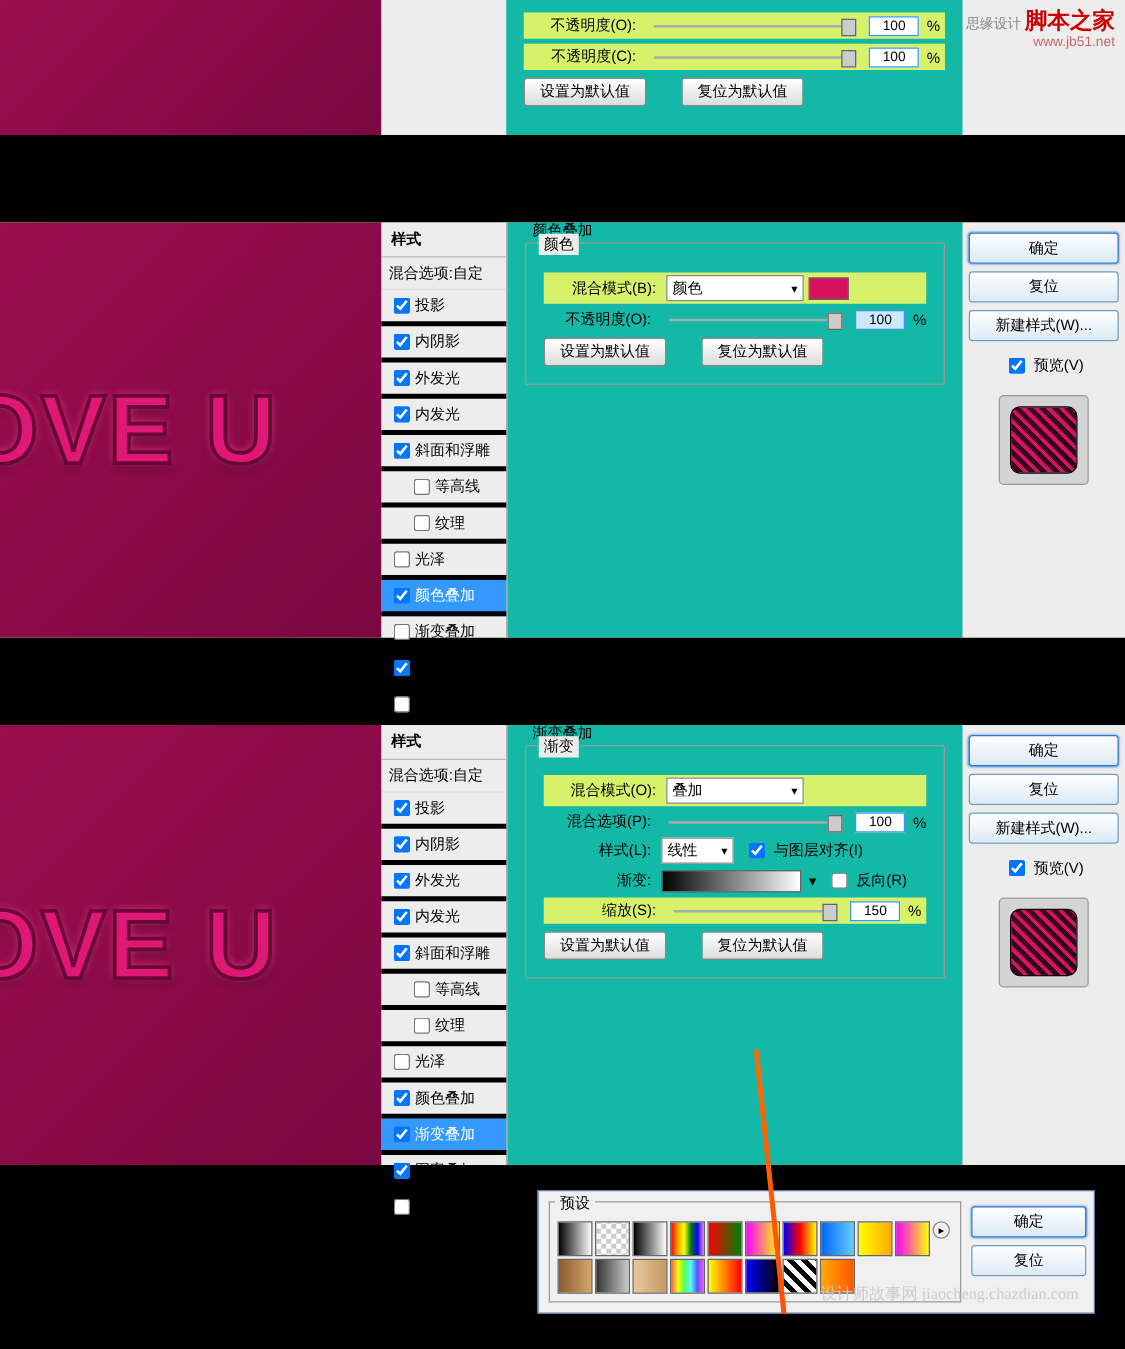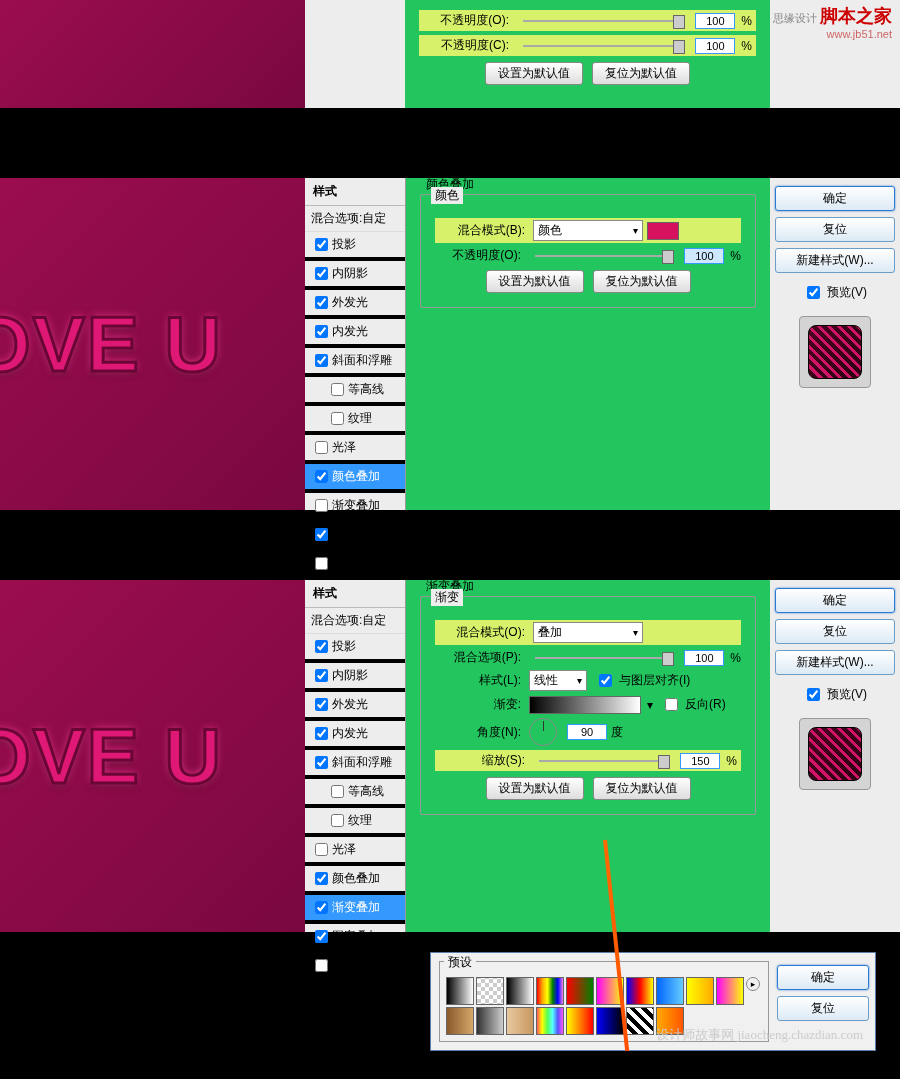--- a/index.html
+++ b/index.html
@@ -6,34 +6,34 @@
 .block{display:flex;background:#f0f0f0;margin-bottom:70px}
 .preview{width:305px;background:linear-gradient(135deg,#9b0d4e,#7a0840);position:relative;overflow:hidden}
 .preview-text{position:absolute;left:-30px;top:50%;transform:translateY(-50%);font-size:78px;font-weight:900;font-family:Arial Black,sans-serif;color:#e01875;text-shadow:0 0 8px #ff3d9a,0 3px 6px rgba(0,0,0,.6);letter-spacing:2px;-webkit-text-stroke:3px #6a0636;white-space:nowrap}
 .styles-panel{width:100px;background:#ededed;border-right:1px solid #999;display:flex;flex-direction:column}
 .styles-header{padding:5px 8px;border-bottom:1px solid #bbb;font-weight:bold}
 .blend-opts{padding:4px 6px;border-bottom:1px solid #ddd}
 .style-item{display:flex;align-items:center;padding:3px 6px;border-bottom:4px solid #000000}
 .style-item.indent{padding-left:22px}
 .style-item input{margin-right:4px}
 .style-item.selected{background:#3399ff;color:#fff}
-.settings-panel{flex:1;background:#22c55e;padding:6px 14px;position:relative}
+.settings-panel{flex:1;background:#14b8a6;padding:6px 14px;position:relative}
 .fieldset{border:1px solid #999;border-radius:2px;padding:19px 14px 14px;margin-bottom:8px;position:relative}
 .fieldset-title{position:absolute;top:-8px;left:10px;background:#ededed;padding:0 4px;font-size:12px}
 .row{display:flex;align-items:center;margin:4px 0;gap:4px}
 .row.hl{background:#d7f26a;padding:2px 4px}
 .row label{width:86px;text-align:right;margin-right:4px}
 .row .txt{width:36px;border:1px solid #3399ff;background:#fff;text-align:center;font-size:11px;padding:1px}
 .select{border:1px solid #888;background:#fff;padding:1px 4px;min-width:80px;display:flex;justify-content:space-between;align-items:center;font-size:12px}
 .select::after{content:"▾";font-size:10px;margin-left:6px}
 .slider{flex:1;height:2px;background:#aaa;position:relative;margin:0 6px}
 .slider::after{content:"";position:absolute;right:0;top:-5px;width:10px;height:12px;background:#ccc;border:1px solid #666}
 .swatch{width:30px;height:16px;border:1px solid #666}
 .btn{background:linear-gradient(#fff,#ddd);border:1px solid #888;border-radius:3px;padding:2px 12px;font-size:12px}
-.btn-row{display:flex;justify-content:center;gap:9px;margin-top:6px}
+.btn-row{display:flex;gap:28px;margin-top:6px}
 .right-panel{width:118px;background:#ededed;padding:8px 6px;display:flex;flex-direction:column;align-items:center;gap:6px}
 .rbtn{width:100%;background:linear-gradient(#fff,#dceaf5);border:1px solid #6b9dc9;border-radius:3px;padding:3px 0;text-align:center;font-size:12px}
 .rbtn.primary{border:1px solid #2a7ad4;box-shadow:0 0 2px #2a7ad4}
 .thumbwrap{margin-top:8px;padding:8px;background:#d4d4d4;border:1px solid #999;border-radius:4px}
 .thumb{width:52px;height:52px;background:linear-gradient(135deg,#4a0220,#2b0112);border-radius:8px;border:1px solid #000;position:relative;overflow:hidden}
 .thumb::before{content:"";position:absolute;inset:0;background:repeating-linear-gradient(45deg,#d11466 0 3px,transparent 3px 7px)}
 .cb-row{display:flex;align-items:center;gap:4px;margin-top:4px}
 .watermark{position:absolute;top:4px;right:8px;text-align:right;color:#888;font-size:11px;z-index:10}
 .watermark .red{color:#c00;font-size:18px;font-weight:bold;font-family:"KaiTi",serif}
 .watermark .url{color:#c66;font-size:11px}
@@ -265,26 +265,20 @@
         <input type="checkbox" checked="" style="margin-left: 8px;">
         <span>与图层对齐(I)</span>
       </div>
       <div class="row">
         <label>渐变:</label>
         <div class="gradient-swatch"></div>
         <span style="margin-left:2px">▾</span>
         <input type="checkbox" style="margin-left: 8px;">
         <span>反向(R)</span>
       </div>
-      <div class="row">
-        <label>角度(N):</label>
-        <div class="angle-dial"></div>
-        <span class="txt">90</span>
-        <span>度</span>
-      </div>
       <div class="row hl">
         <label>缩放(S):</label>
         <div class="slider"></div>
         <span class="txt">150</span>
         <span class="pct">%</span>
       </div>
       <div class="btn-row">
         <button class="btn">设置为默认值</button>
         <button class="btn">复位为默认值</button>
       </div>

